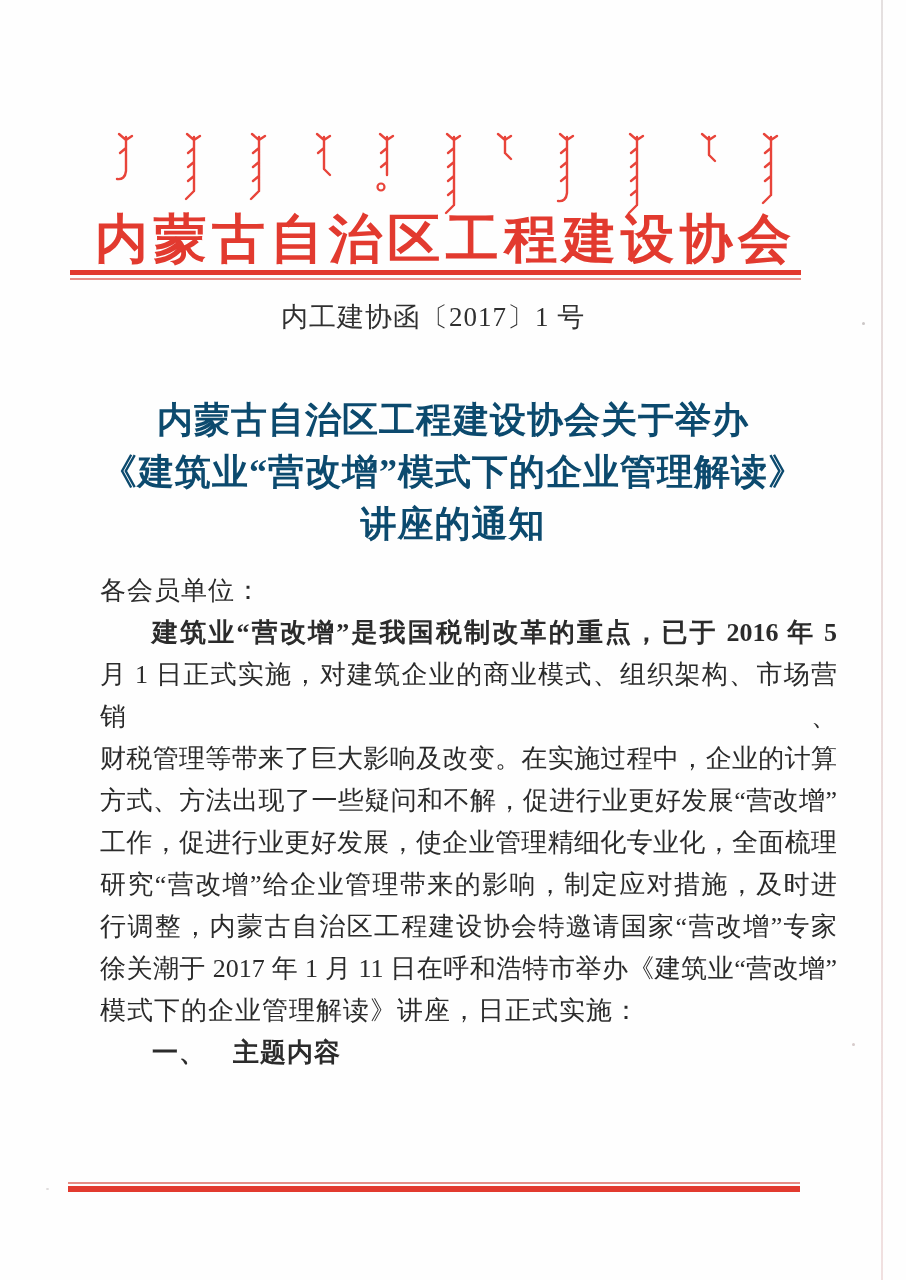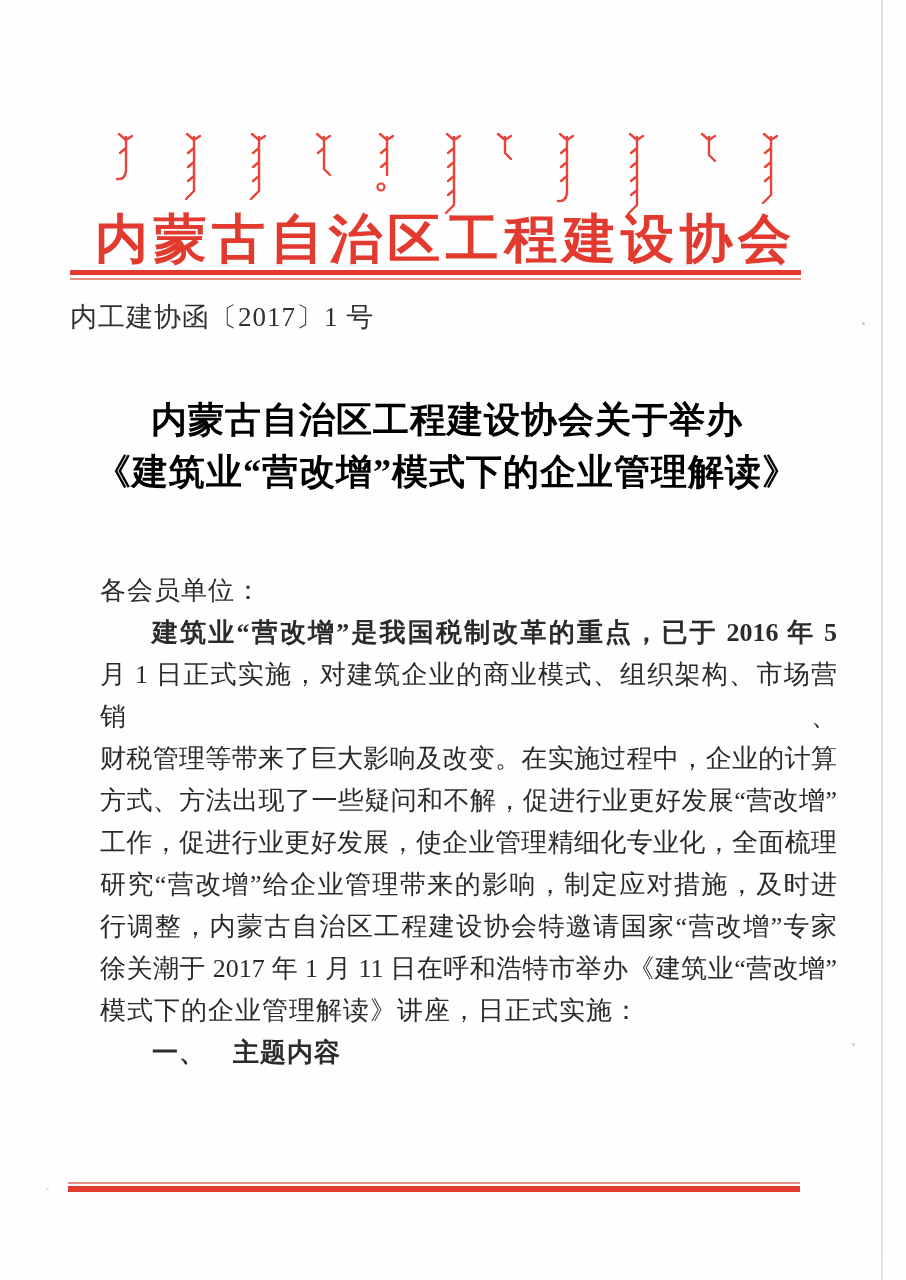--- a/index.html
+++ b/index.html
@@ -39,27 +39,27 @@
   .rule{position:absolute;left:70px;width:731px;}
   .rule-top{top:270px;}
   .rule-top .thick{height:5px;background:#e23a2f;}
   .rule-top .thin{height:2px;background:#e78d86;margin-top:3px;}
   .rule-bottom{top:1182px;left:68px;width:732px;}
   .rule-bottom .thin{height:2px;background:#e78d86;}
   .rule-bottom .thick{height:6px;background:#e23a2f;margin-top:2px;}
 
   .doc-number{
     position:absolute;left:70px;top:299px;width:726px;
-    text-align:left;font-size:27px;letter-spacing:1px;color:#303030;
+    text-align:center;font-size:27px;letter-spacing:1px;color:#303030;
   }
 
   .title-block{
-    position:absolute;left:44px;top:394px;width:806px;
+    position:absolute;left:50px;top:394px;width:806px;
     text-align:center;font-weight:700;font-size:36px;line-height:52px;
-    color:#000000;letter-spacing:1px;
+    color:#0c4a6e;letter-spacing:1px;
   }
 
   .body-block{
     position:absolute;left:85px;top:570px;width:737px;
     font-size:26px;line-height:42px;color:#2b2b2b;margin-left:15px;
   }
   .body-line{white-space:nowrap;letter-spacing:1px;}
   .body-line.fill{white-space:normal;text-align:justify;text-align-last:justify;letter-spacing:0;}
   .body-line.indent{padding-left:52px;font-weight:bold;}
 </style>
@@ -128,20 +128,21 @@
   <div class="rule rule-top">
     <div class="thick"></div>
     <div class="thin"></div>
   </div>
 
   <div class="doc-number">内工建协函〔2017〕1 号</div>
 
   <div class="title-block">
     <div>内蒙古自治区工程建设协会关于举办</div>
     <div>《建筑业“营改增”模式下的企业管理解读》</div>
+    <div>讲座的通知</div>
   </div>
 
   <div class="body-block">
       <div class="body-line">各会员单位：</div>
       <div class="body-line fill indent">建筑业“营改增”是我国税制改革的重点，已于 2016 年 5</div>
       <div class="body-line fill">月 1 日正式实施，对建筑企业的商业模式、组织架构、市场营销、</div>
       <div class="body-line fill">财税管理等带来了巨大影响及改变。在实施过程中，企业的计算</div>
       <div class="body-line fill">方式、方法出现了一些疑问和不解，促进行业更好发展“营改增”</div>
       <div class="body-line fill">工作，促进行业更好发展，使企业管理精细化专业化，全面梳理</div>
       <div class="body-line fill">研究“营改增”给企业管理带来的影响，制定应对措施，及时进</div>

